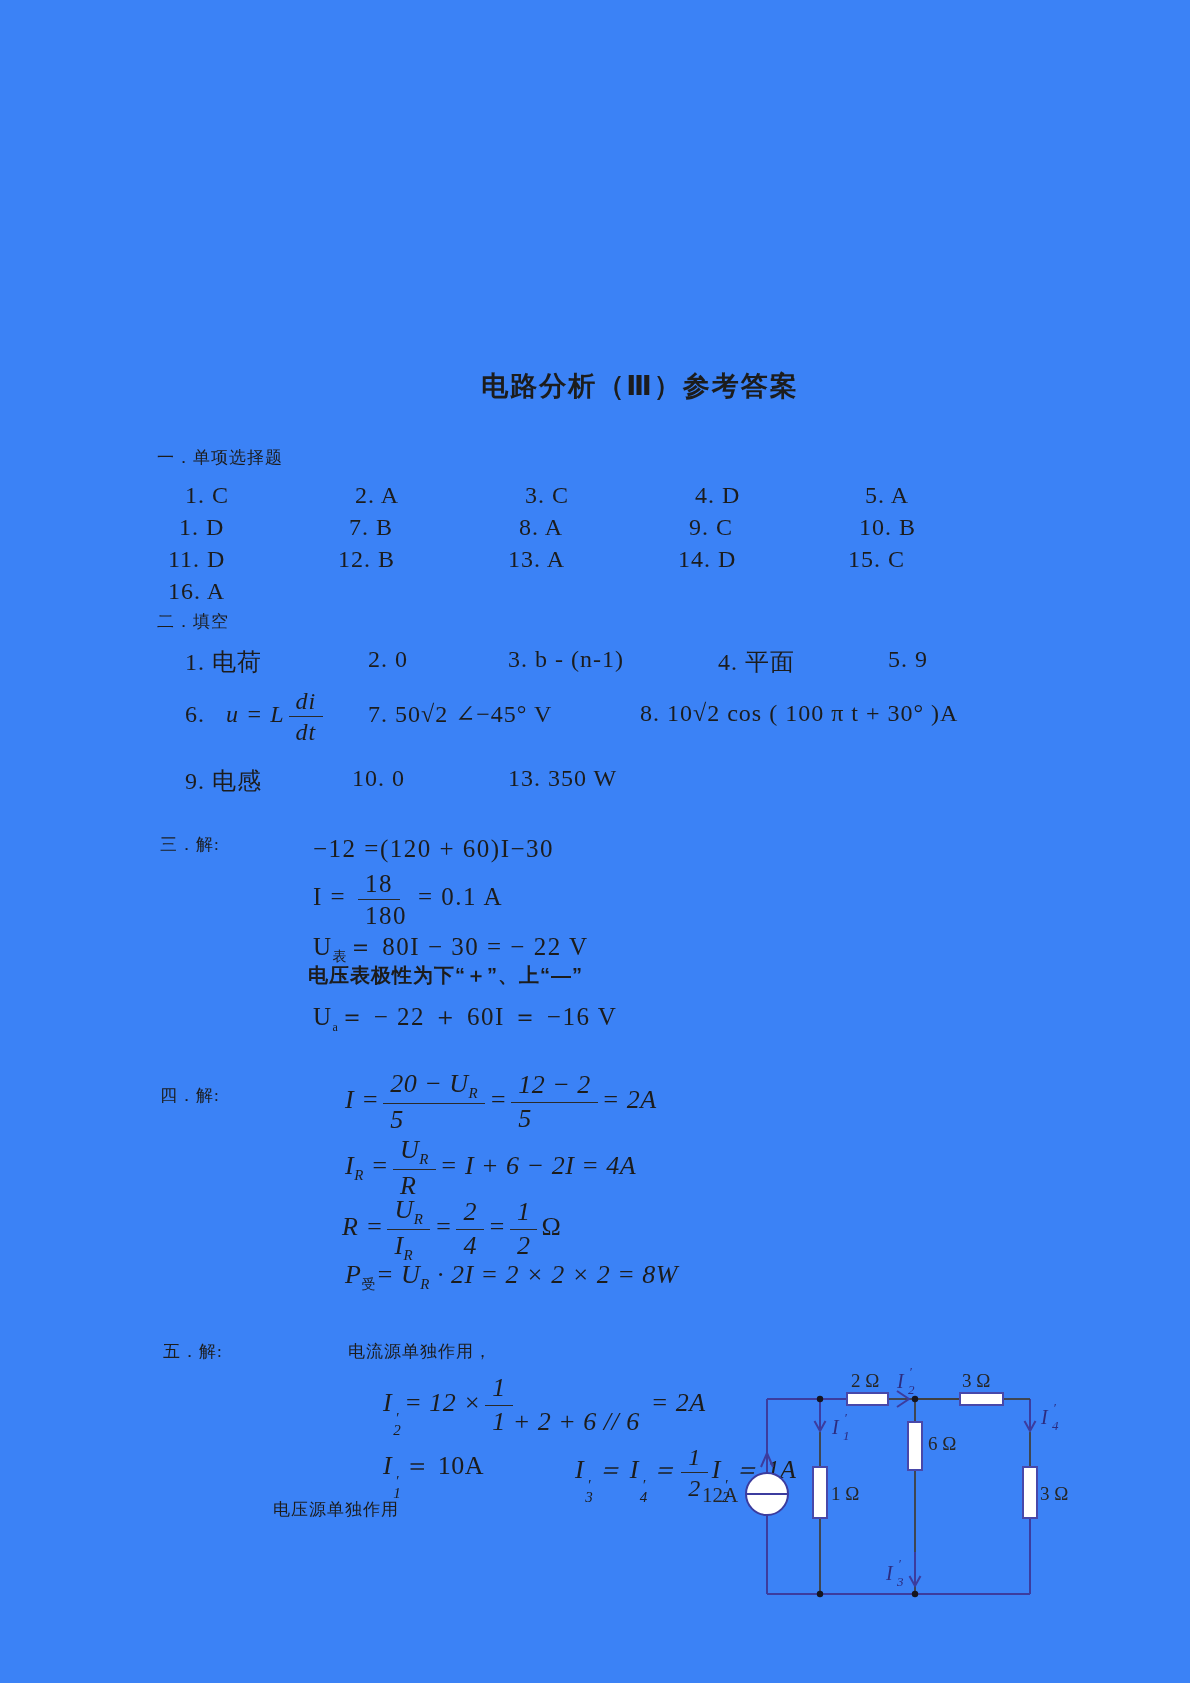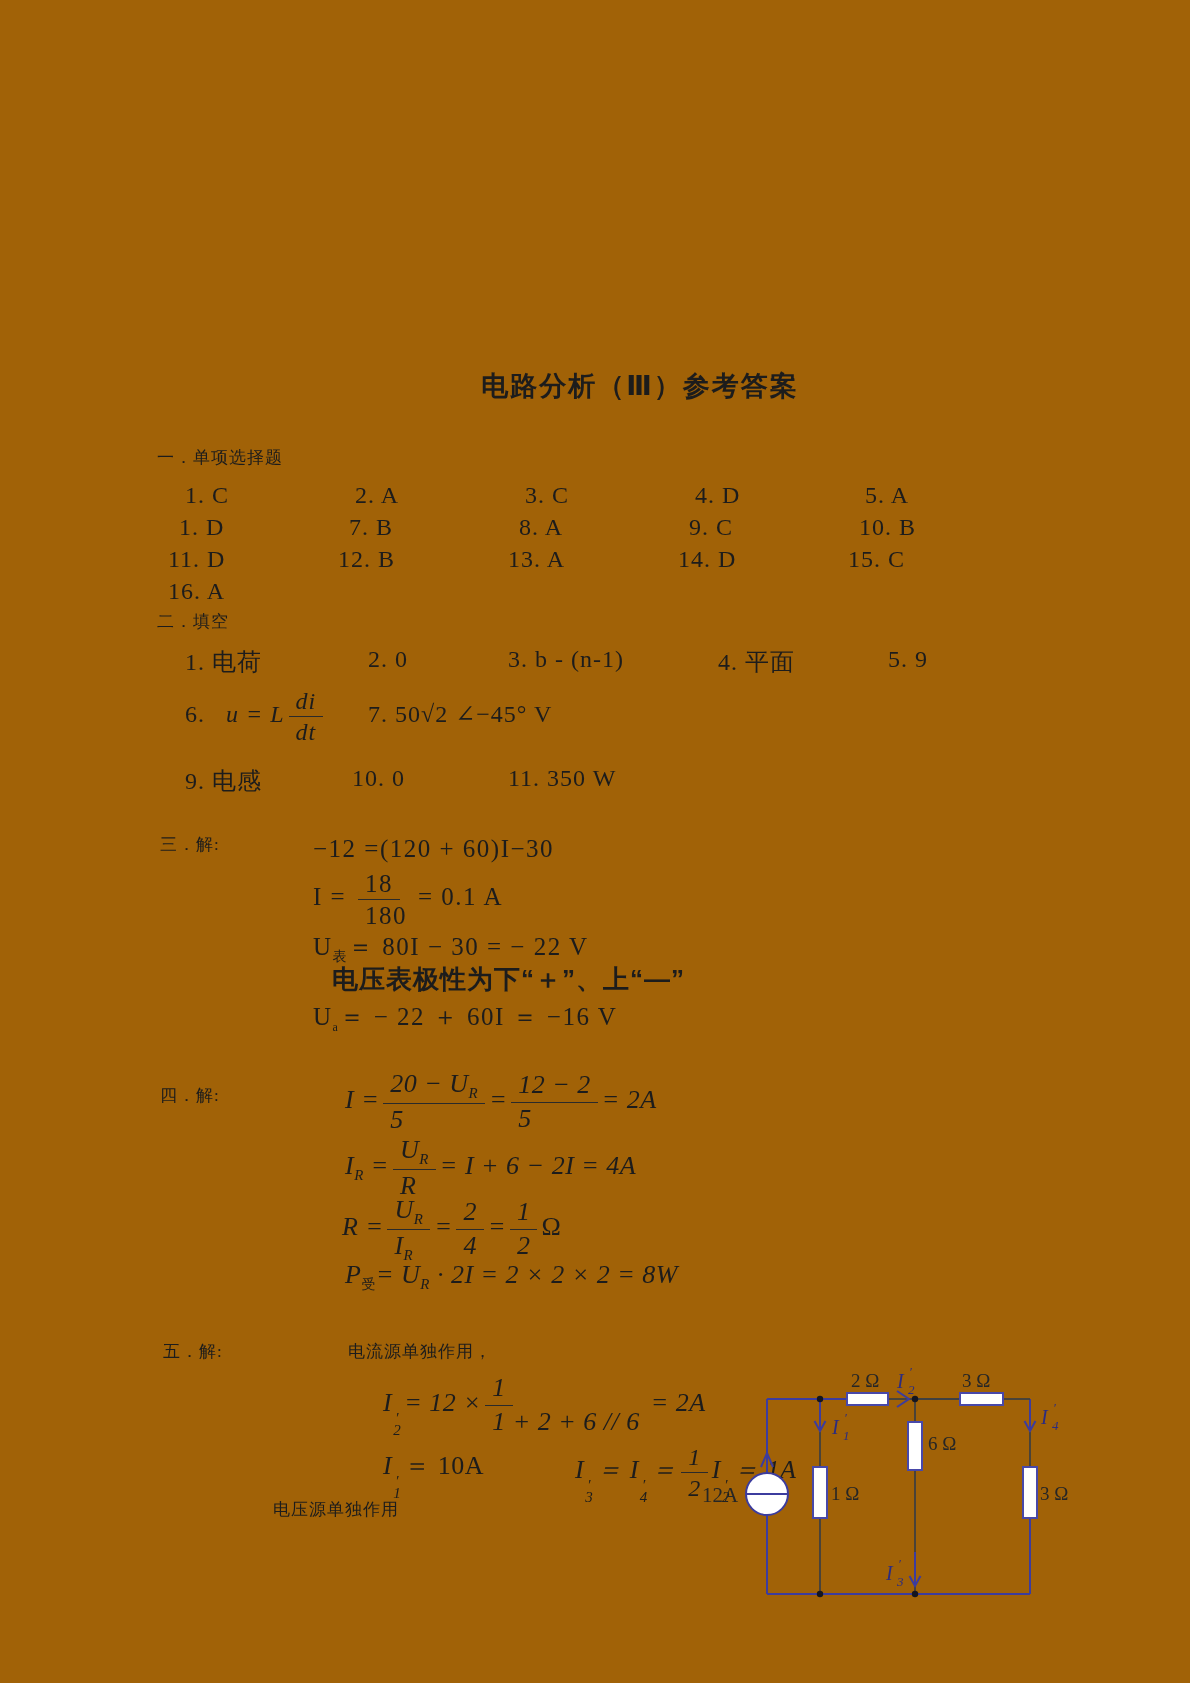--- a/index.html
+++ b/index.html
@@ -1,16 +1,16 @@
 <!DOCTYPE html>
 <html><head>
 <meta charset="utf-8">
 <style>
   html,body{margin:0;padding:0;background:#fff;}
-  #page{position:relative;width:1190px;height:1683px;background:#a16207;overflow:hidden;
+  #page{position:relative;width:1190px;height:1683px;background:#3b82f6;overflow:hidden;
         font-family:"Liberation Serif","DejaVu Serif",serif;color:#1c1c1c;}
   .abs{position:absolute;white-space:nowrap;}
   .hei{font-family:"Liberation Sans","DejaVu Sans",sans-serif;font-weight:bold;}
   .title{font-size:27px;letter-spacing:2px;}
   .h{font-size:17px;letter-spacing:1px;}
   .ans{font-size:24px;letter-spacing:1px;}
   .row{display:flex;}
   .row .cell{width:170px;font-size:24px;letter-spacing:1px;}
   .s3line{font-size:25px;letter-spacing:1.5px;}
   .frac{display:inline-flex;flex-direction:column;align-items:flex-start;vertical-align:middle;
@@ -69,40 +69,41 @@
   <span class="abs ans" style="left:888px;top:646px">5. 9</span>
 
   <div class="abs ans" style="left:185px;top:686px">
     <span>6.</span>&nbsp;&nbsp;
     <i>u = L</i><span class="frac" style="font-style:italic;font-size:24px">
       <span class="fn">di</span>
       <span class="fd">dt</span>
     </span>
   </div>
   <span class="abs ans" style="left:368px;top:700px">7. 50√2 ∠−45° V</span>
+  <span class="abs ans" style="left:640px;top:700px">8.  10√2 cos ( 100 π t + 30° )A</span>
 
   <span class="abs ans" style="left:185px;top:765px">9. 电感</span>
   <span class="abs ans" style="left:352px;top:765px">10. 0</span>
-  <span class="abs ans" style="left:508px;top:765px">11. 350 W</span>
+  <span class="abs ans" style="left:508px;top:765px">13. 350 W</span>
 
   <div class="abs h" style="left:160px;top:833px">三．解:</div>
   <div class="abs s3line" style="left:313px;top:835px">−12 =(120 + 60)I−30</div>
 
   <div class="abs s3line" style="left:313px;top:868px">
     <span>I  = </span><span class="frac">
       <span class="fn">18</span>
       <span class="fd">180</span>
     </span><span>=  0.1 A</span>
   </div>
 
   <div class="abs s3line" style="left:313px;top:930px">
     <span>U</span><sub class="cjk">表</sub><span>＝ 80I  −  30  =  −  22  V</span>
   </div>
 
-  <div class="abs hei" style="left:332px;top:962px;font-size:26px;letter-spacing:1px">电压表极性为下“＋”、上“—”</div>
+  <div class="abs hei" style="left:308px;top:962px;font-size:20px;letter-spacing:1px">电压表极性为下“＋”、上“—”</div>
 
   <div class="abs s3line" style="left:313px;top:1000px">
     <span>U</span><sub class="cjk" style="font-size:12px">a</sub><span>＝ − 22 ＋ 60I ＝ −16 V</span>
   </div>
 
   <div class="abs h" style="left:160px;top:1084px">四．解:</div>
 
   <div class="abs eq" style="left:345px;top:1068px">
     <span>I =</span><span class="frac">
       <span class="fn"><span>20 − U</span><sub>R</sub></span>

